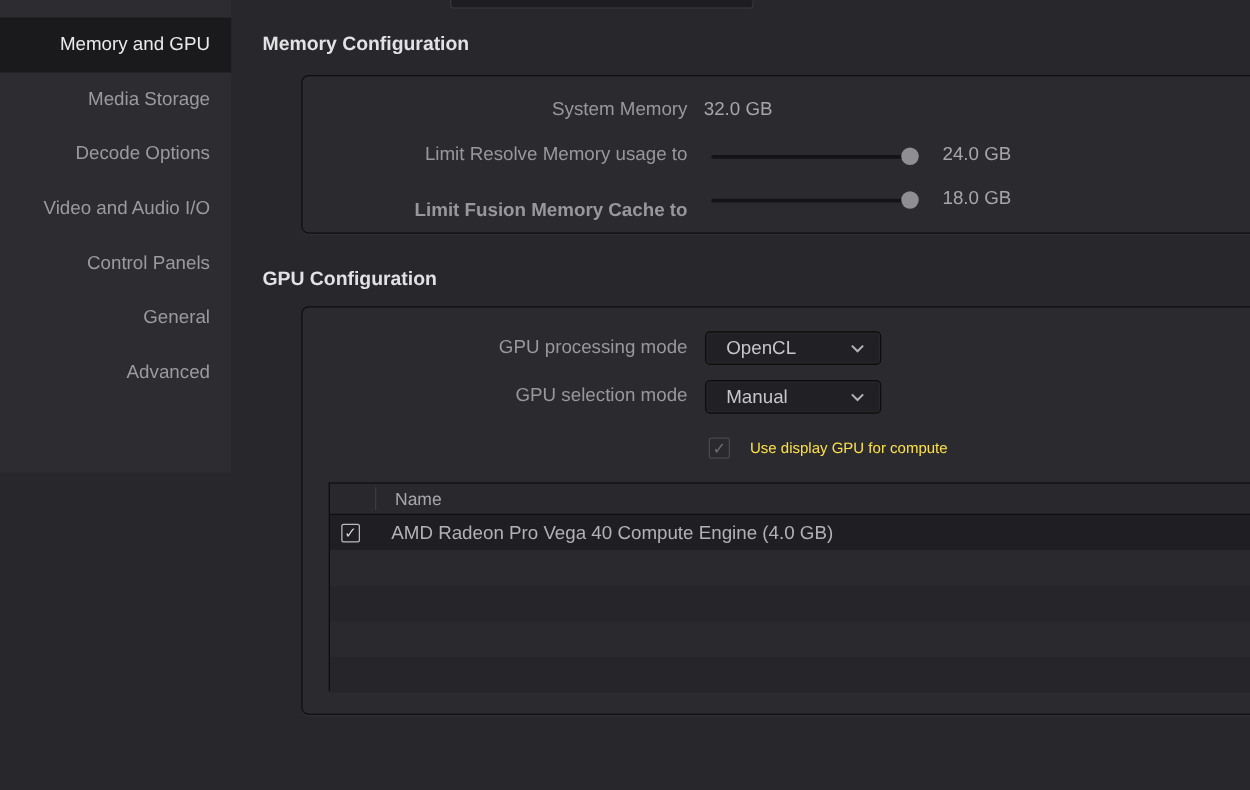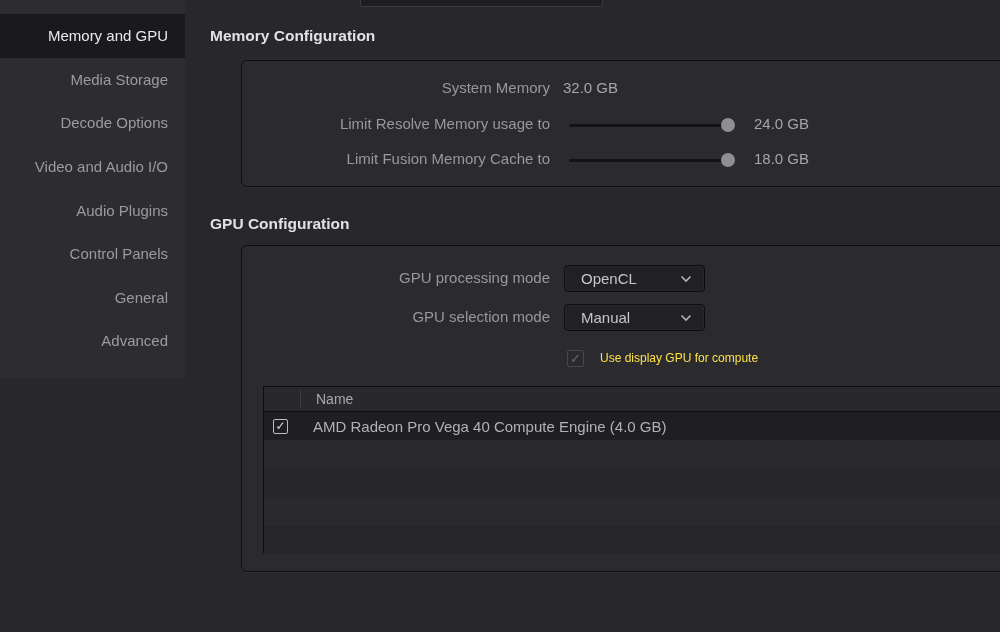--- a/index.html
+++ b/index.html
@@ -131,23 +131,20 @@
   <div class="side-item">
     <span>Media Storage</span>
   </div>
   <div class="side-item">
     <span>Decode Options</span>
   </div>
   <div class="side-item">
     <span>Video and Audio I/O</span>
   </div>
   <div class="side-item">
-    <span>Audio Plugins</span>
-  </div>
-  <div class="side-item">
     <span>Control Panels</span>
   </div>
   <div class="side-item">
     <span>General</span>
   </div>
   <div class="side-item">
     <span>Advanced</span>
   </div>
 </nav>
 
@@ -157,21 +154,21 @@
   <span class="form-label" style="top:18px;">System Memory</span>
   <span class="form-value" style="top:18px;">32.0 GB</span>
 
   <span class="form-label" style="top:54px;">Limit Resolve Memory usage to</span>
   <div class="slider" style="top:54px;">
     <div class="track"></div>
     <div class="knob"></div>
   </div>
   <span class="slider-value" style="top:54px;">24.0 GB</span>
 
-  <span class="form-label" style="top:89px;">Limit Fusion Memory Cache to</span>
+  <span class="form-label" style="top:99px;font-weight:bold;">Limit Fusion Memory Cache to</span>
   <div class="slider" style="top:89px;">
     <div class="track"></div>
     <div class="knob"></div>
   </div>
   <span class="slider-value" style="top:89px;">18.0 GB</span>
 </section>
 
 <h2 class="section-title" id="title-gpu">GPU Configuration</h2>
 
 <section class="box" id="box-gpu">

